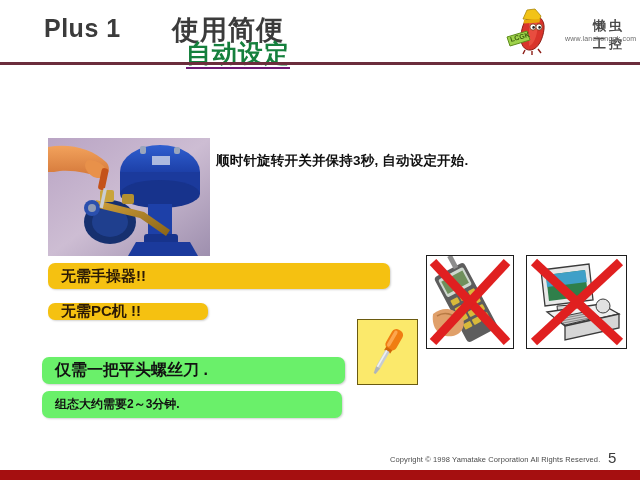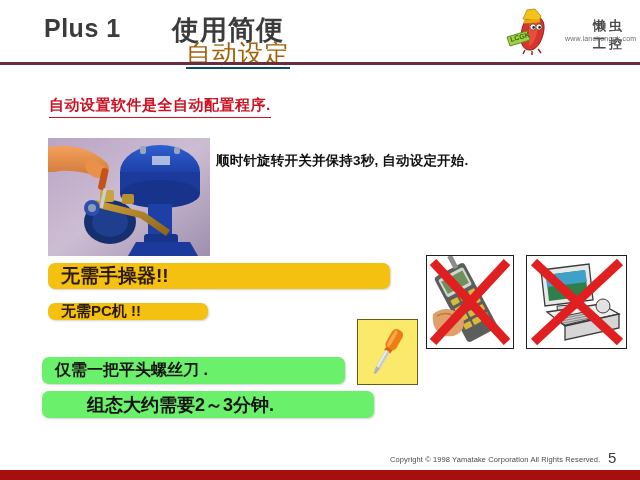--- a/index.html
+++ b/index.html
@@ -19,23 +19,23 @@
     letter-spacing:0.5px;
     font-family:"Liberation Sans","DejaVu Sans",sans-serif;
   }
   .title-cn1{
     position:absolute;left:172px;top:12px;
     font-size:27px;font-weight:bold;color:#3b3b3b;
     letter-spacing:1px;
   }
   .title-cn2{
     position:absolute;left:186px;top:40px;
-    font-size:25px;font-weight:normal;color:#a16207;
+    font-size:25px;font-weight:bold;color:#15803d;
     letter-spacing:1px;
-    border-bottom:2px solid #0c4a6e;
+    border-bottom:2px solid #701a75;
     padding-bottom:1px;
     line-height:1.05;
   }
   .header-rule{
     position:absolute;left:0;top:62px;width:640px;height:3px;
     background:#6b2d3c;
   }
 
   
   .logo{position:absolute;left:505px;top:7px;width:128px;height:48px;}
@@ -91,24 +91,24 @@
   }
   .callout span{padding-left:13px;}
   .cal-yellow{
     background:#f5c111;color:#2b1a06;
     box-shadow:1px 1px 2px rgba(0,0,0,0.18);
   }
   .cal-green{
     background:#6af06a;color:#121212;
     box-shadow:1px 1px 2px rgba(0,0,0,0.18);
   }
-  #box-no-hht{left:48px;top:263px;width:342px;height:26px;font-size:19px;}
+  #box-no-hht{left:48px;top:263px;width:342px;height:26px;font-size:15px;}
   #box-no-pc {left:48px;top:303px;width:160px;height:17px;font-size:15px;}
   #box-screwdriver{left:42px;top:357px;width:303px;height:27px;font-size:16px;}
-  #box-time{left:42px;top:391px;width:300px;height:27px;font-size:18px;padding-left:32px;}
+  #box-time{left:42px;top:391px;width:300px;height:27px;font-size:12px;}
 
   
   .sd-thumb{
     position:absolute;left:357px;top:319px;width:59px;height:64px;
     background:#fbe96b;border:1.5px solid #6a5a10;
   }
 
   
   .nope{position:absolute;border:1px solid #1d1d1d;background:#fff;overflow:hidden;}
   #nope-hht{left:426px;top:255px;width:86px;height:92px;}
@@ -158,21 +158,20 @@
           <text x="6" y="35" font-family="'Liberation Sans',sans-serif" font-size="7" font-weight="bold" fill="#3e5e10" transform="rotate(-16 6 35)">LCGK</text>
 
           <path d="M20 43 L18 47 M27 44 L27 48 M33 42 L36 46" stroke="#8c1d16" stroke-width="1.4" fill="none"></path>
         </svg>
       </div>
       <div class="logo-text-cn">懒虫工控</div>
       <div class="logo-text-url">www.lanchonggk.com</div>
     </div>
   </div>
 
-  <div class="red-heading">自动设置软件是全自动配置程序.</div>
 
   <div class="valve-photo">
     <svg width="162" height="118" viewBox="0 0 162 118">
       <defs>
         <linearGradient id="bgg" x1="0" y1="0" x2="1" y2="1">
           <stop offset="0" stop-color="#b9a4c4"></stop>
           <stop offset="0.5" stop-color="#cdbdd3"></stop>
           <stop offset="1" stop-color="#9e8fae"></stop>
         </linearGradient>
         <linearGradient id="blue1" x1="0" y1="0" x2="0" y2="1">

